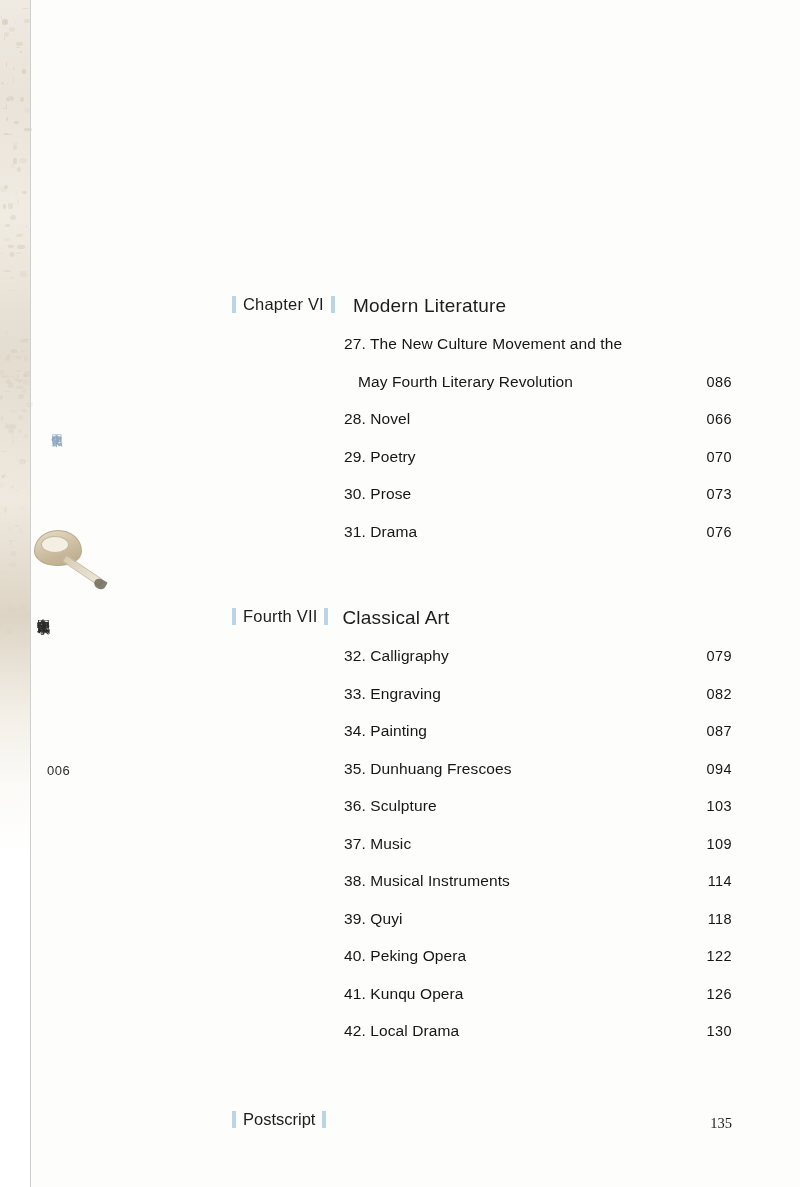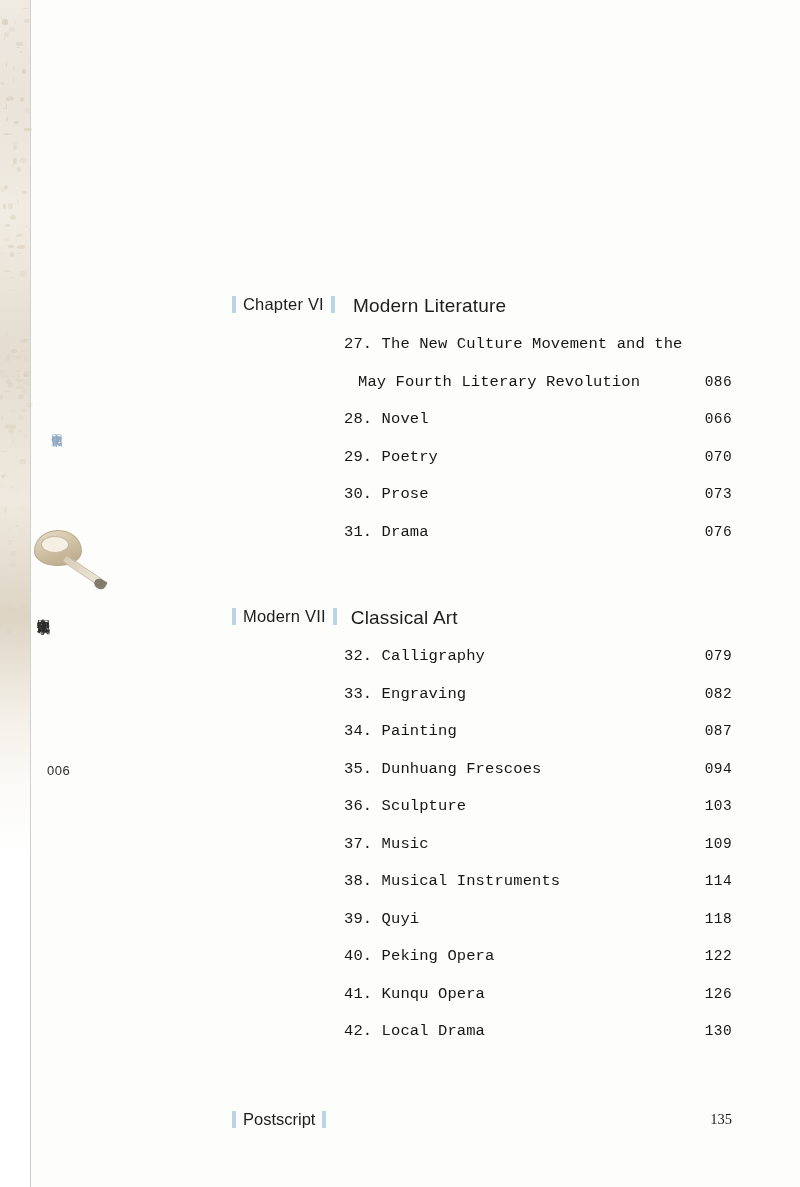--- a/index.html
+++ b/index.html
@@ -170,21 +170,21 @@
   }
 
   .entries {
     margin-top: 18px;
   }
   .entry {
     position: relative;
     display: flex;
     align-items: baseline;
     height: 37.5px;
-    font-family: Liberation Mono, monospace;
+    font-family: Liberation Sans, sans-serif;
   }
   .entry-label {
     font-size: 15.5px;
     color: #161616;
     padding-left: 112px;
     flex: 1 1 auto;
     letter-spacing: .1px;
   }
   .entry-label.cont {
     padding-left: 126px;
@@ -415,21 +415,21 @@
           <span class="entry-label">31. Drama</span>
           <span class="entry-page">076</span>
         </div>
       </div>
     </div>
 
     <div id="section-1" style="position:absolute; top:607px; left:0; width:500px;">
       <div class="chapter-head">
         <span class="chapter-tag">
           <span class="bar"></span>
-          <span>Modern VII</span>
+          <span>Fourth VII</span>
           <span class="bar"></span>
         </span>
         <span class="chapter-title" style="margin-left:14px;">Classical Art</span>
       </div>
       <div class="entries">
         <div class="entry">
           <span class="entry-label">32. Calligraphy</span>
           <span class="entry-page">079</span>
         </div>
         <div class="entry">
@@ -468,21 +468,21 @@
           <span class="entry-label">41. Kunqu Opera</span>
           <span class="entry-page">126</span>
         </div>
         <div class="entry">
           <span class="entry-label">42. Local Drama</span>
           <span class="entry-page">130</span>
         </div>
       </div>
     </div>
 
-    <div class="postscript-row" style="position:absolute; top:1110px; left:0; width:500px;align-items:center;">
+    <div class="postscript-row" style="position:absolute; top:1110px; left:0; width:500px;">
       <span class="postscript-tag">
         <span class="bar"></span>
         <span>Postscript</span>
         <span class="bar"></span>
       </span>
       <span class="postscript-page">135</span>
     </div>
 
   </div>
 </div>

